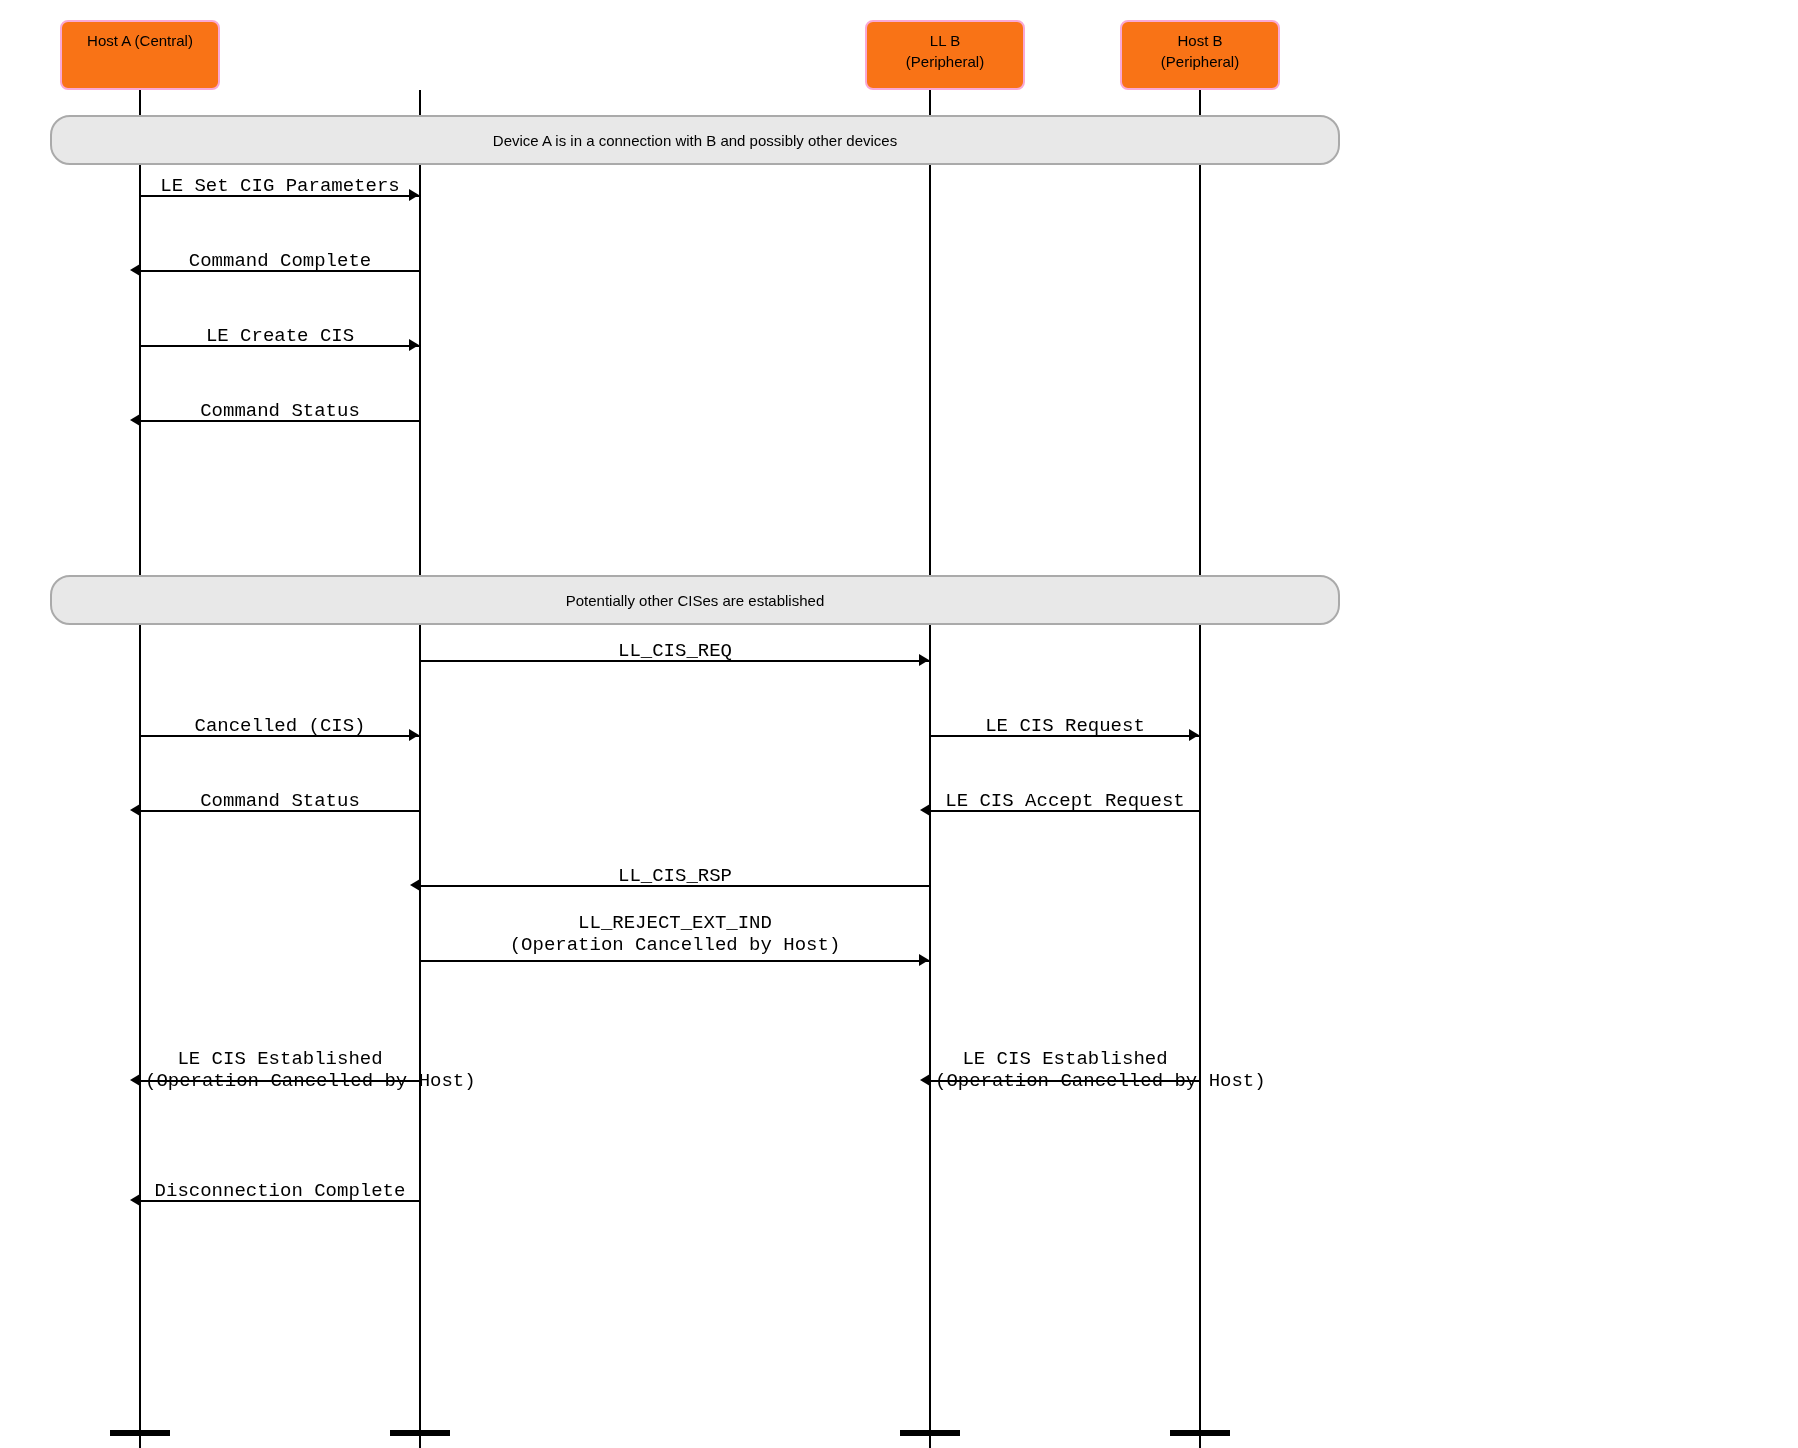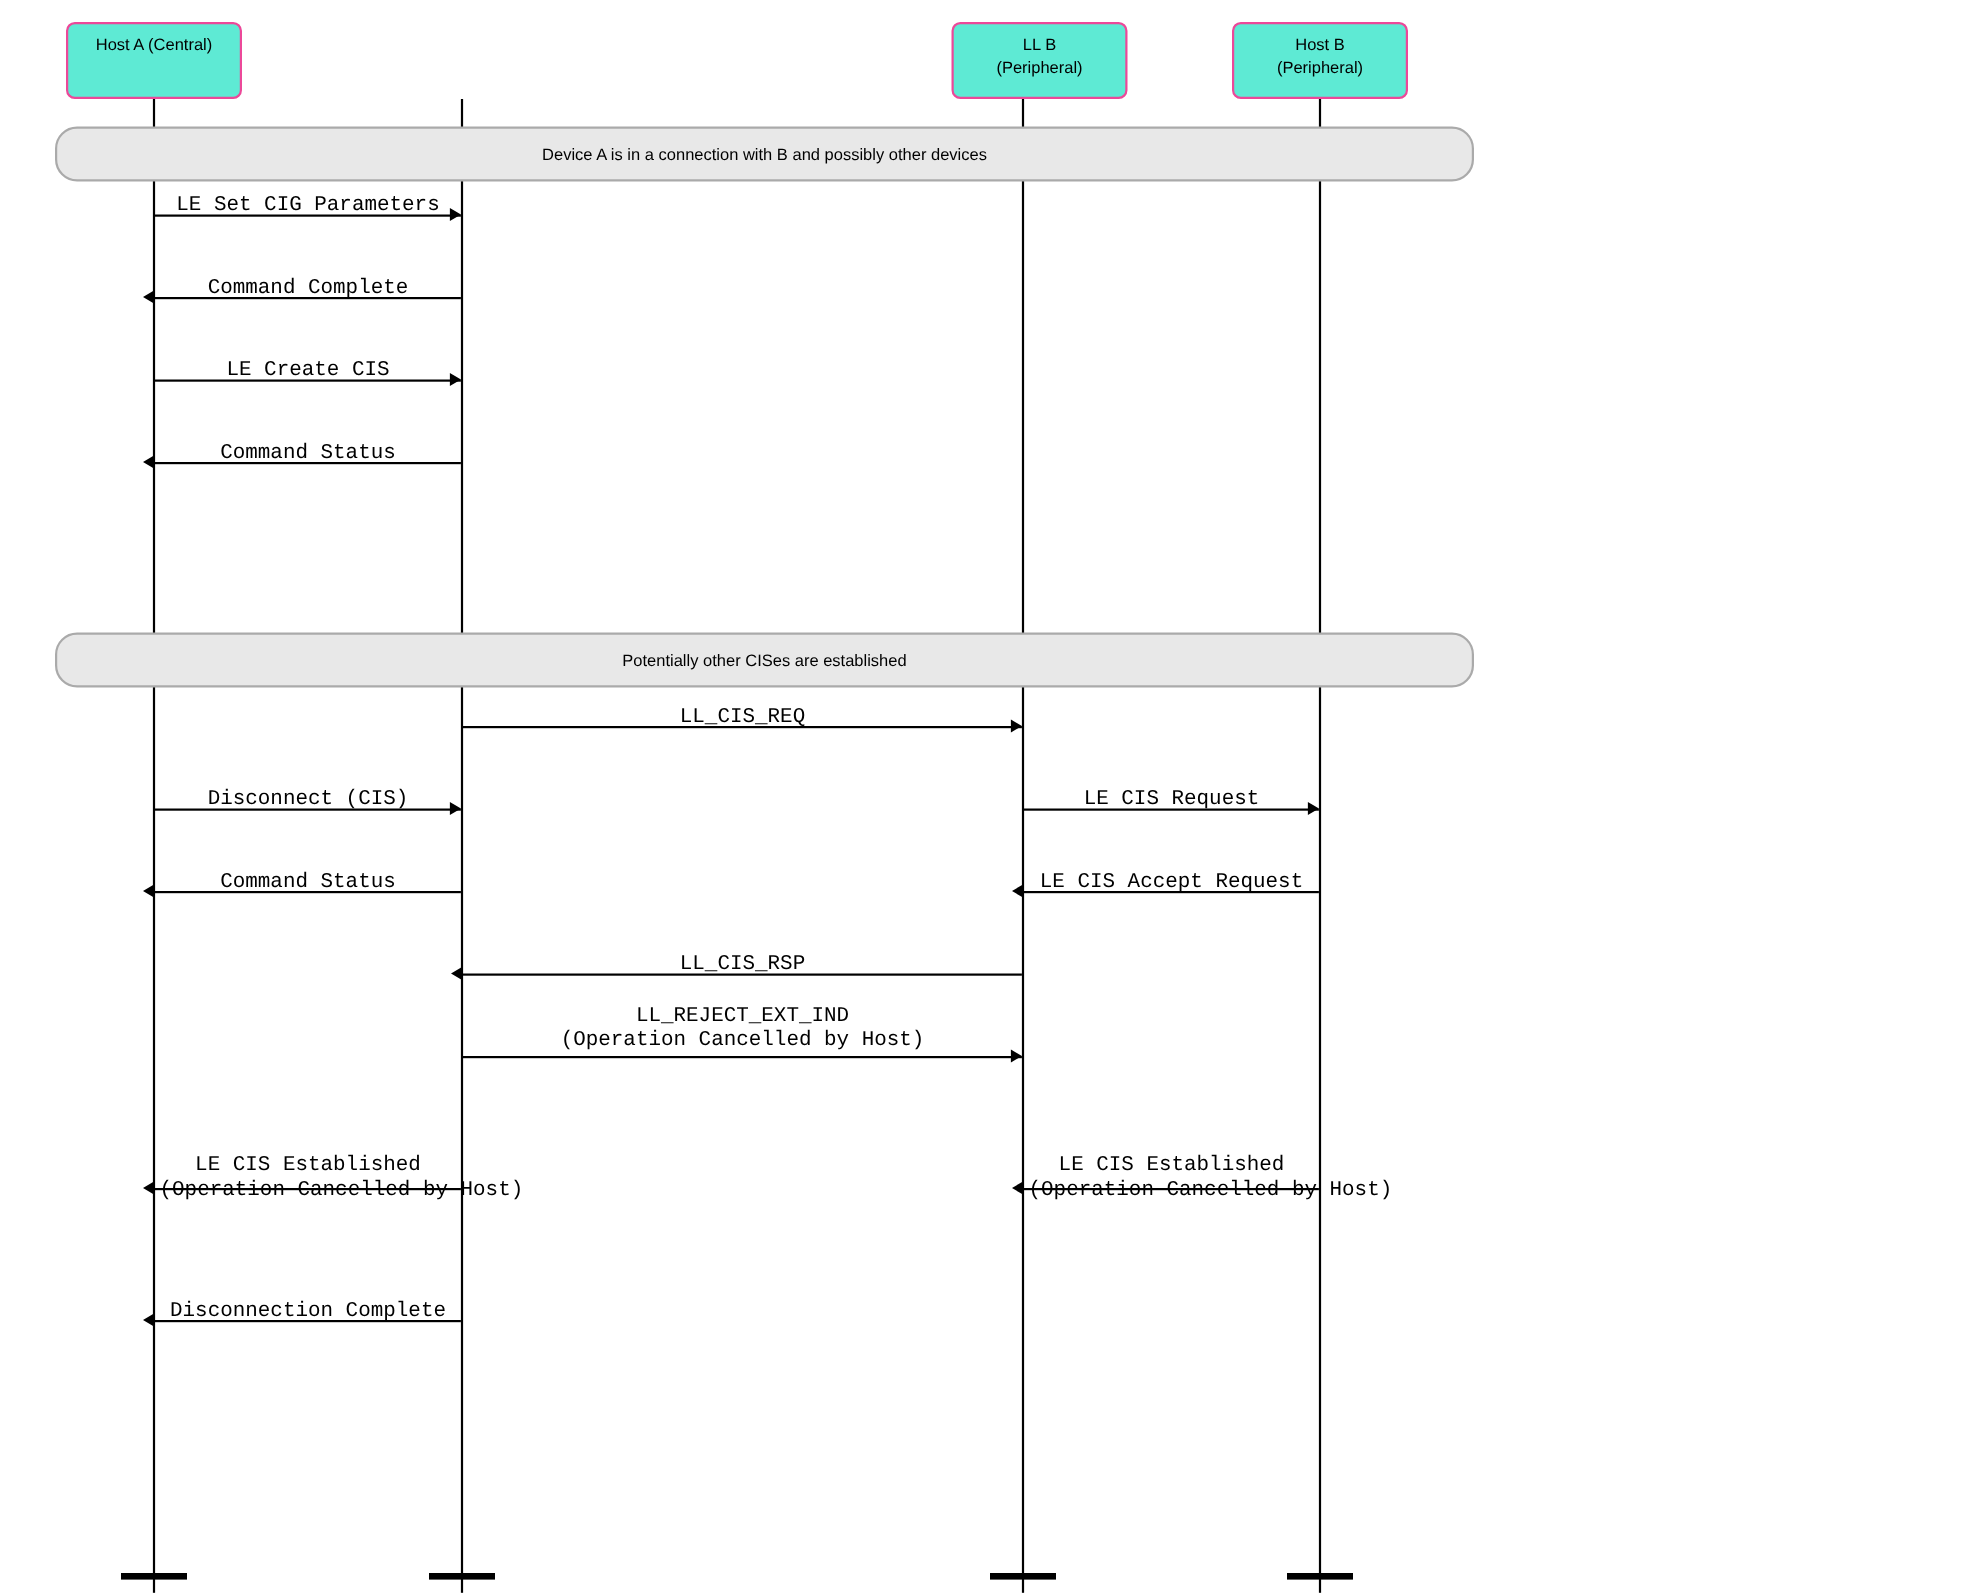--- a/index.html
+++ b/index.html
@@ -14,25 +14,25 @@
     }
     .diagram-container {
       position: relative;
       width: 1798px;
       height: 1448px;
       background: #fff;
     }
     
     .entity-box {
       position: absolute;
-      border: 2px solid #ec4899;
+      border: 2px solid #f9a8d4;
       border-radius: 8px;
       text-align: center;
       padding: 8px 12px;
-      background: #5eead4;
+      background: #f97316;
       font-size: 15px;
       line-height: 1.4;
     }
     
     .lifeline {
       position: absolute;
       width: 2px;
       background: #000;
       top: 0;
       bottom: 0;
@@ -125,21 +125,21 @@
   <div class="banner-box" style="left:50px; top:575px; width:1290px; height:50px;">
     <span>Potentially other CISes are established</span>
   </div>
 
   <div class="arrow-line" style="left:420px; top:660px; width:509px;"></div>
   <div class="arrowhead-right" style="left:919px; top:654px;"></div>
   <div class="arrow-label" style="left:500px; top:640px; width:350px;">LL_CIS_REQ</div>
 
   <div class="arrow-line" style="left:140px; top:735px; width:279px;"></div>
   <div class="arrowhead-right" style="left:409px; top:729px;"></div>
-  <div class="arrow-label" style="left:145px; top:715px; width:270px;">Disconnect (CIS)</div>
+  <div class="arrow-label" style="left:145px; top:715px; width:270px;">Cancelled (CIS)</div>
 
   <div class="arrow-line" style="left:930px; top:735px; width:269px;"></div>
   <div class="arrowhead-right" style="left:1189px; top:729px;"></div>
   <div class="arrow-label" style="left:935px; top:715px; width:260px;">LE CIS Request</div>
 
   <div class="arrow-line" style="left:140px; top:810px; width:279px;"></div>
   <div class="arrowhead-left" style="left:130px; top:804px;"></div>
   <div class="arrow-label" style="left:145px; top:790px; width:270px;">Command Status</div>
 
   <div class="arrow-line" style="left:930px; top:810px; width:269px;"></div>

